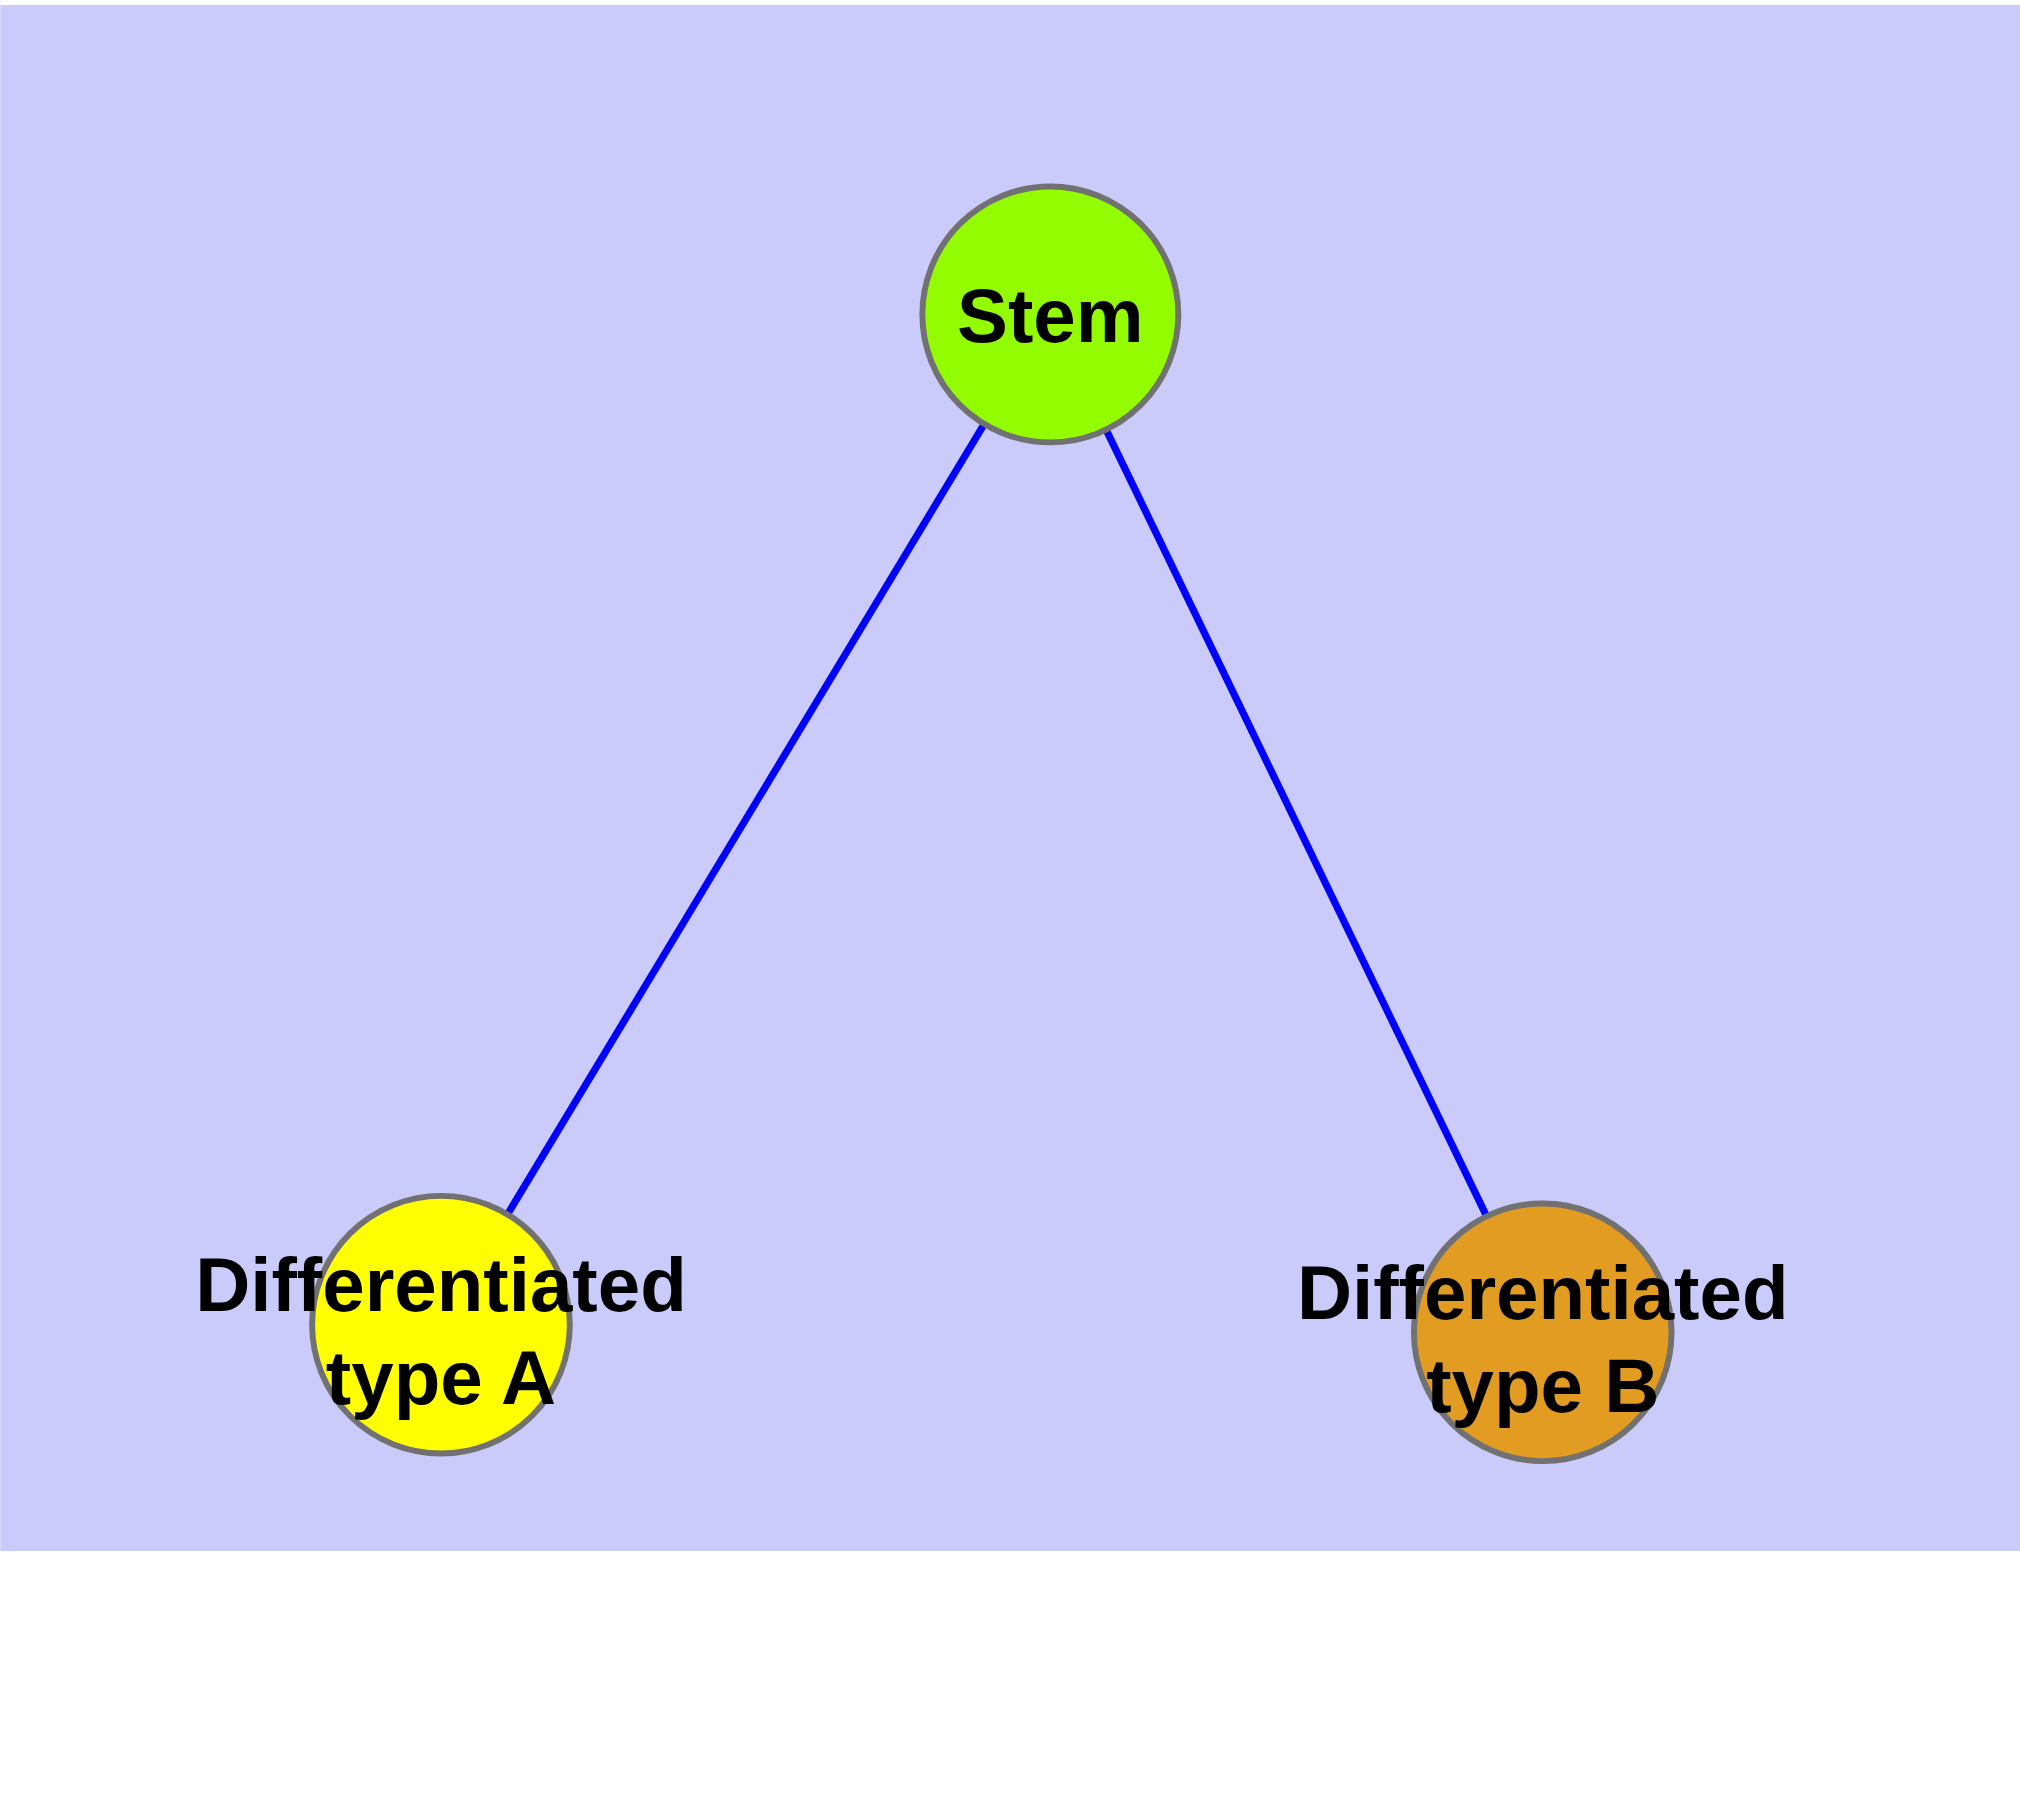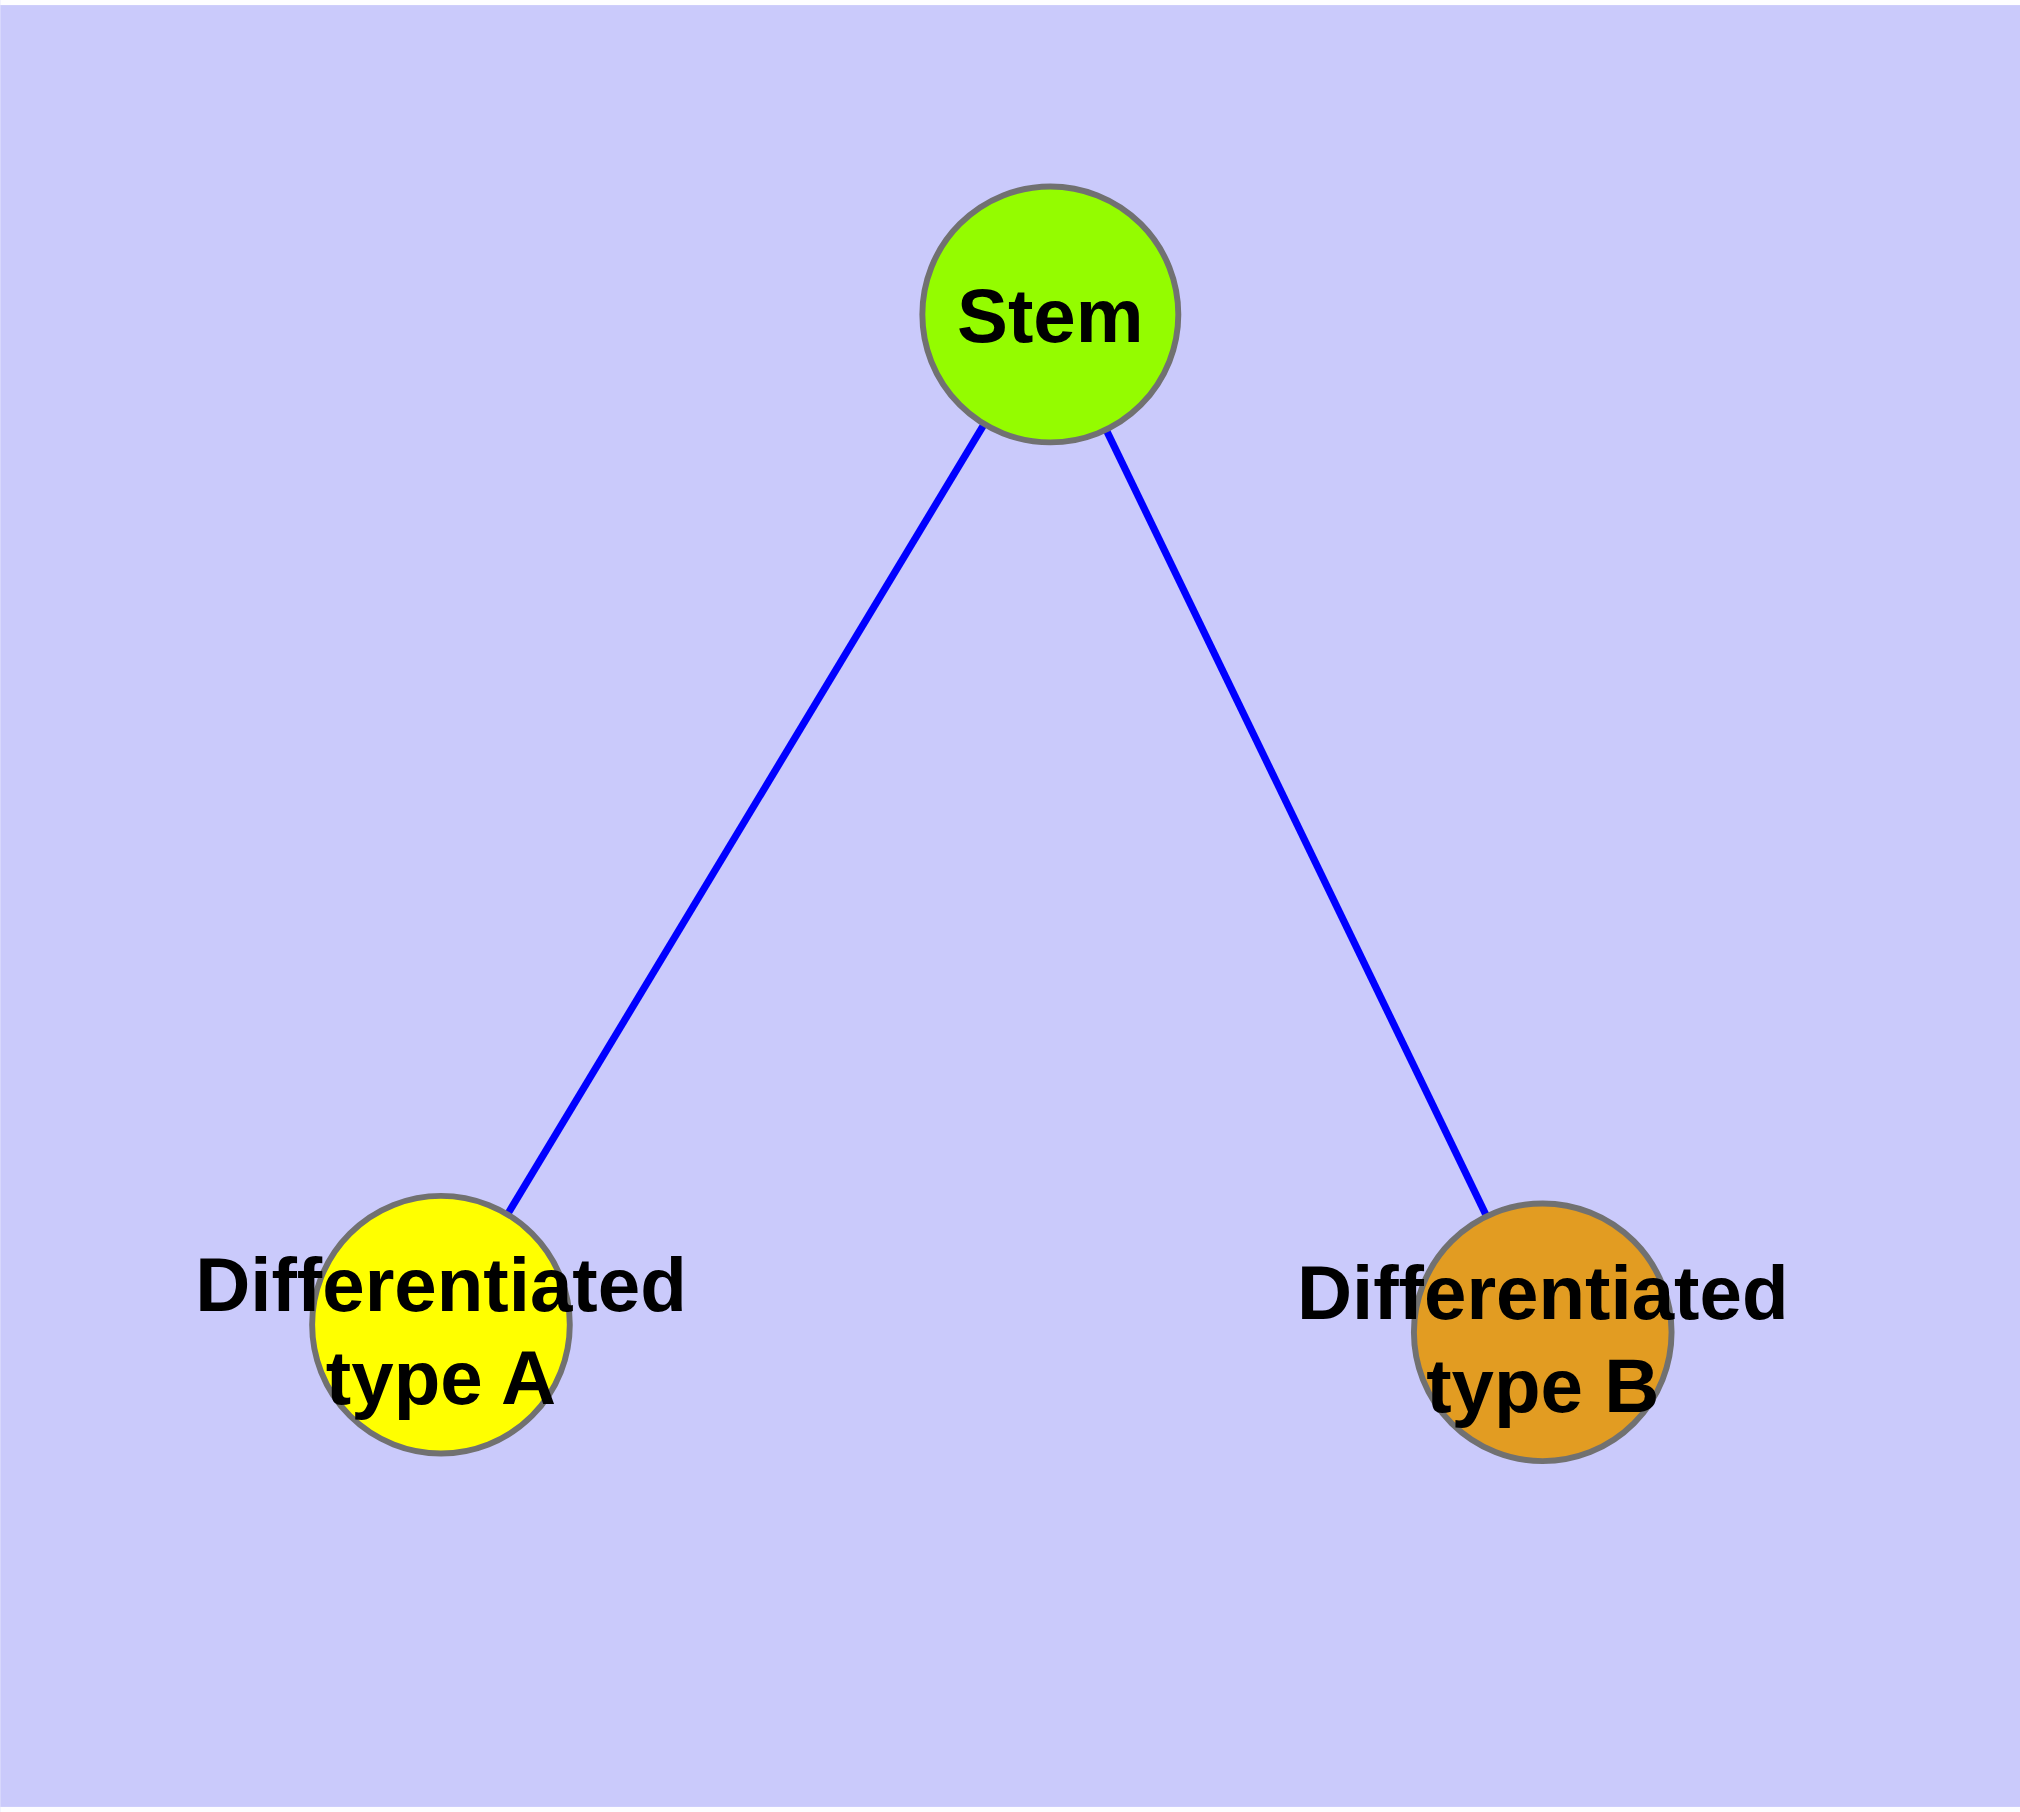--- a/index.html
+++ b/index.html
@@ -3,21 +3,21 @@
 <meta charset="utf-8">
 <style>
   html, body {
     margin: 0;
     padding: 0;
     background: #ffffff;
   }
   #canvas-wrap {
     position: relative;
     width: 2021px;
-    height: 1812px;
+    height: 1551px;
     overflow: hidden;
   }
   svg.diagram {
     display: block;
     width: 2021px;
     height: 1812px;
   }
   .node-circle {
     stroke-width: 7px;
   }

